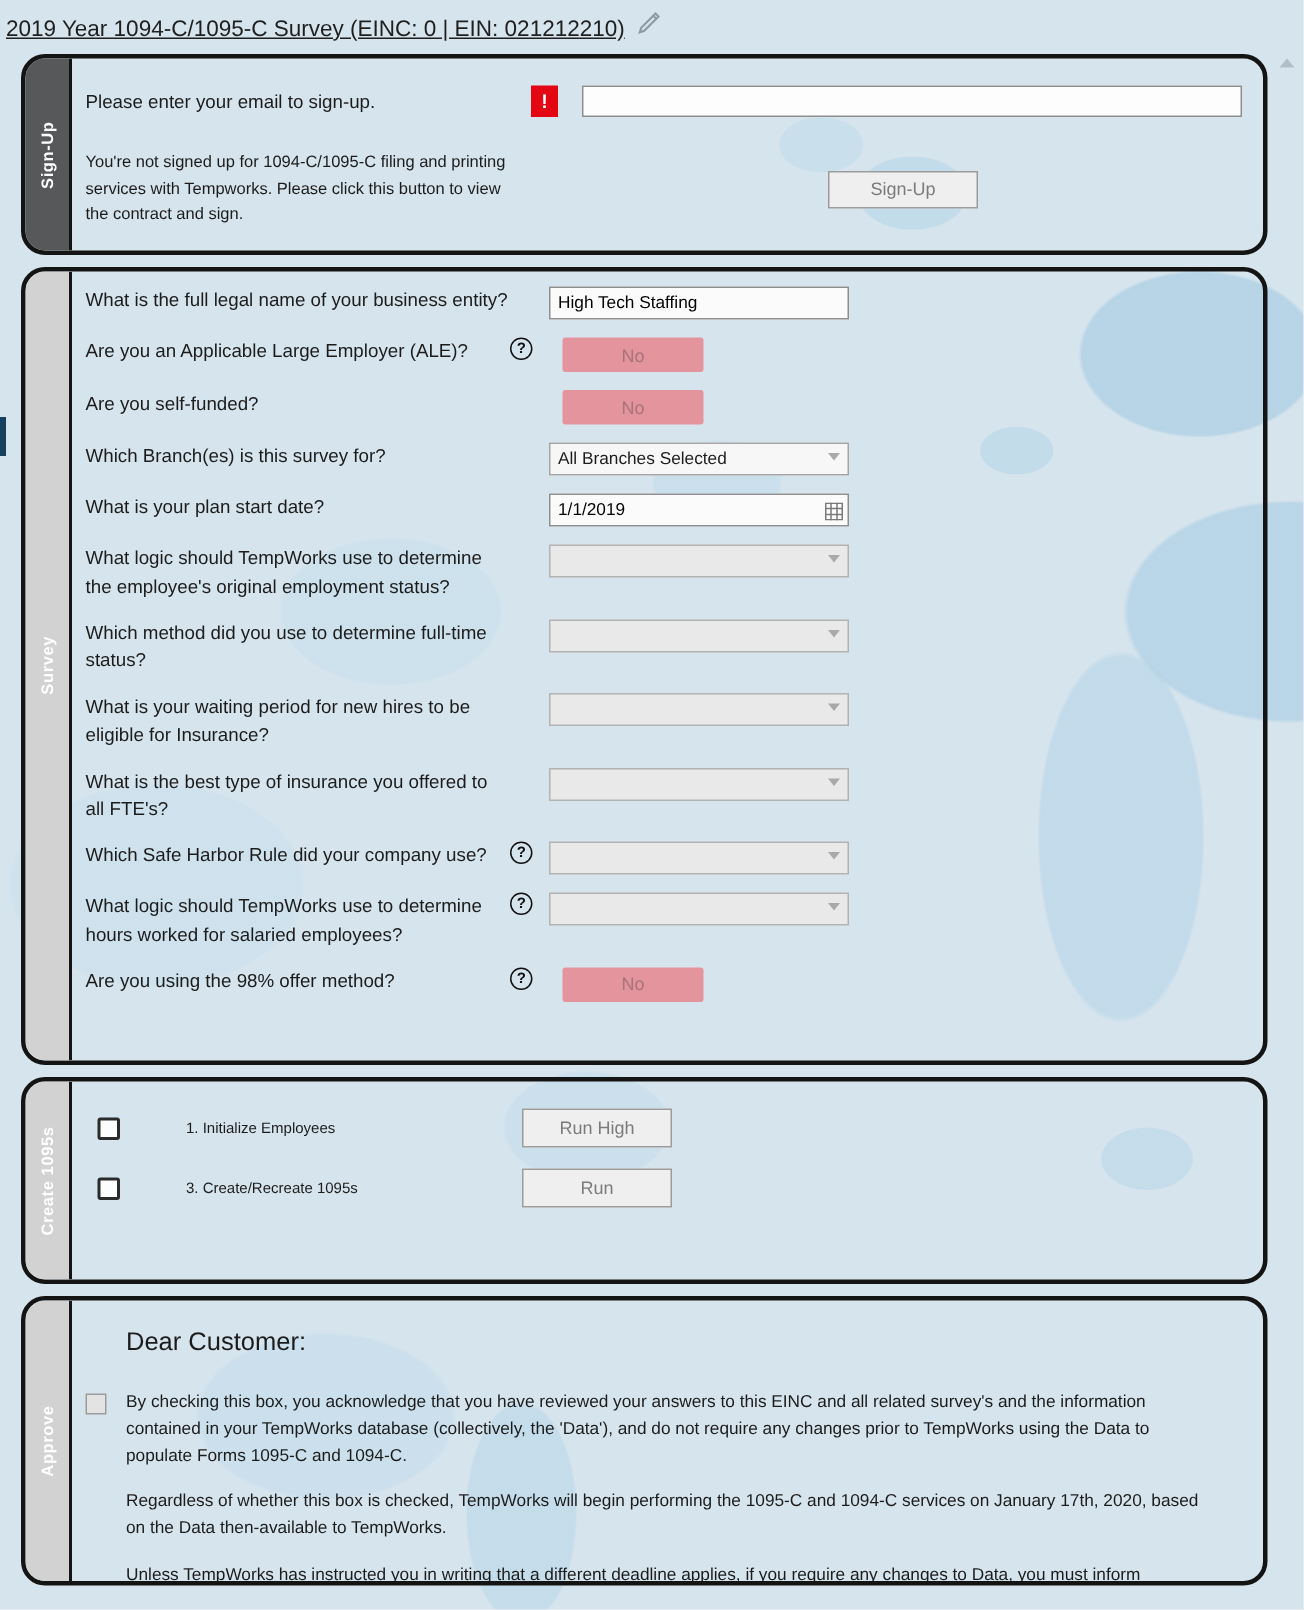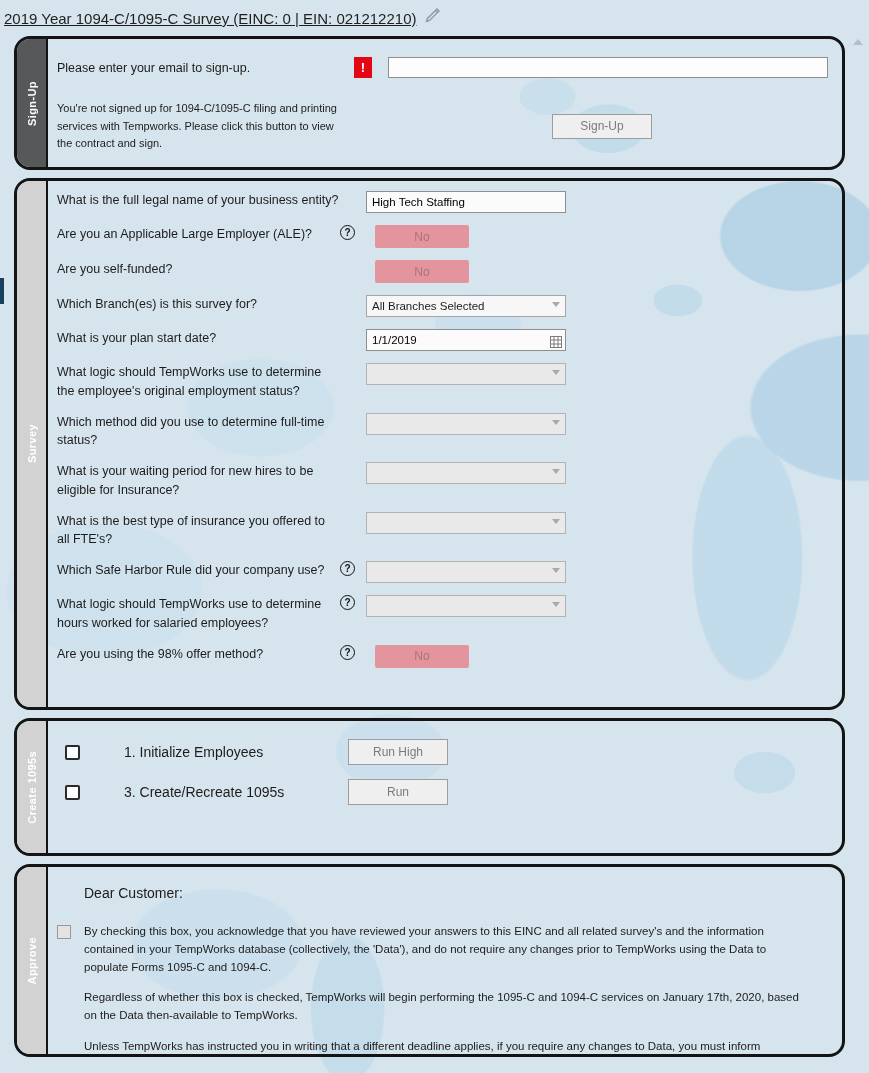--- a/index.html
+++ b/index.html
@@ -77,29 +77,29 @@
   .grid-icon { position:absolute; right:4px; top:5px; }
   .toggle { width:94px; height:23px; margin-left:9px; background:#e4949d; border-radius:2px;
             display:flex; align-items:center; justify-content:center;
             font-size:12px; color:#a8747b; cursor:default; }
 
   
   .step-row { display:flex; align-items:center; height:26px; margin-bottom:14px; }
   .checkbox { width:15px; height:15px; border:2px solid #2b2b2b; border-radius:2px;
               background:#fbfdfe; flex:none; }
   .step-check { margin-left:8px; }
-  .step-label { margin-left:44px; width:162px; font-size:14px; }
+  .step-label { margin-left:44px; width:162px; font-size:10px; }
   .na-slot { width:62px; display:flex; align-items:center; gap:4px; }
   .na-box { width:13px; height:13px; background:#d9d9d9; border:1px solid #ababab; flex:none; }
   .na-label { font-size:11.5px; color:#8e8e8e; }
   .step-btn { width:100px; height:26px; }
 
   
   .appr-content { padding-top:18px; }
-  .salutation { margin-left:27px; font-size:14px; }
+  .salutation { margin-left:27px; font-size:17px; }
   .ack-row { display:flex; margin-top:22px; }
   .appr-check { width:14px; height:14px; background:#e3e3e3; border:1px solid #9b9b9b;
                 flex:none; margin-top:2px; }
   .appr-paras { margin-left:13px; width:718px; }
   .appr-paras p { font-size:11.5px; line-height:1.55; margin-bottom:13px; }
 
   
   .navy-strip { position:absolute; left:0; top:278px; width:4px; height:26px; background:#17405f; }
   .scroll-up { position:absolute; right:6px; top:39px; width:0; height:0;
                border-left:5px solid transparent; border-right:5px solid transparent;

